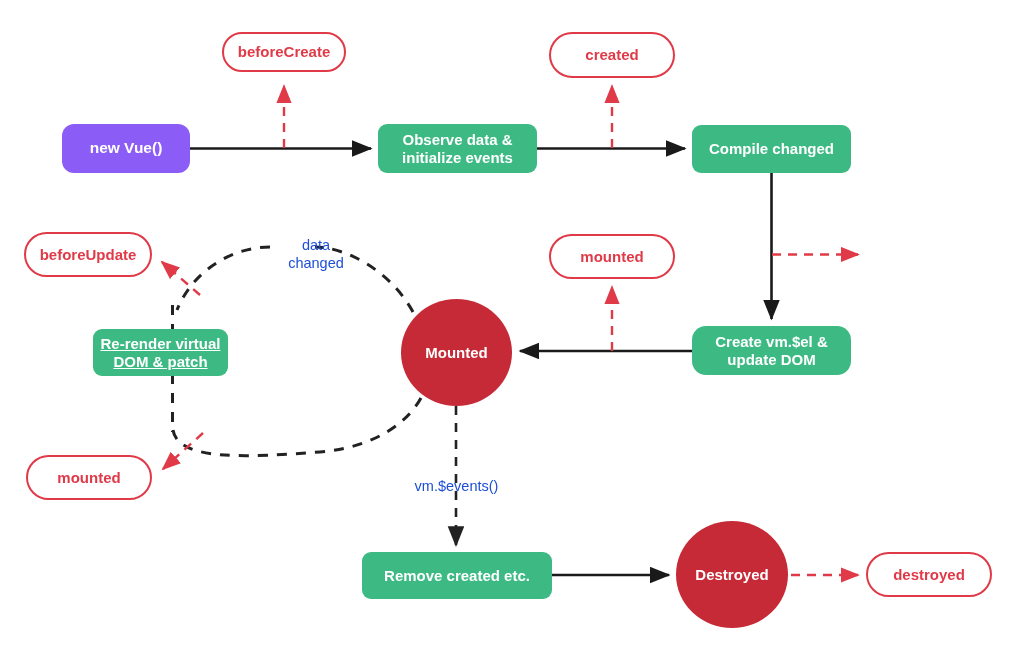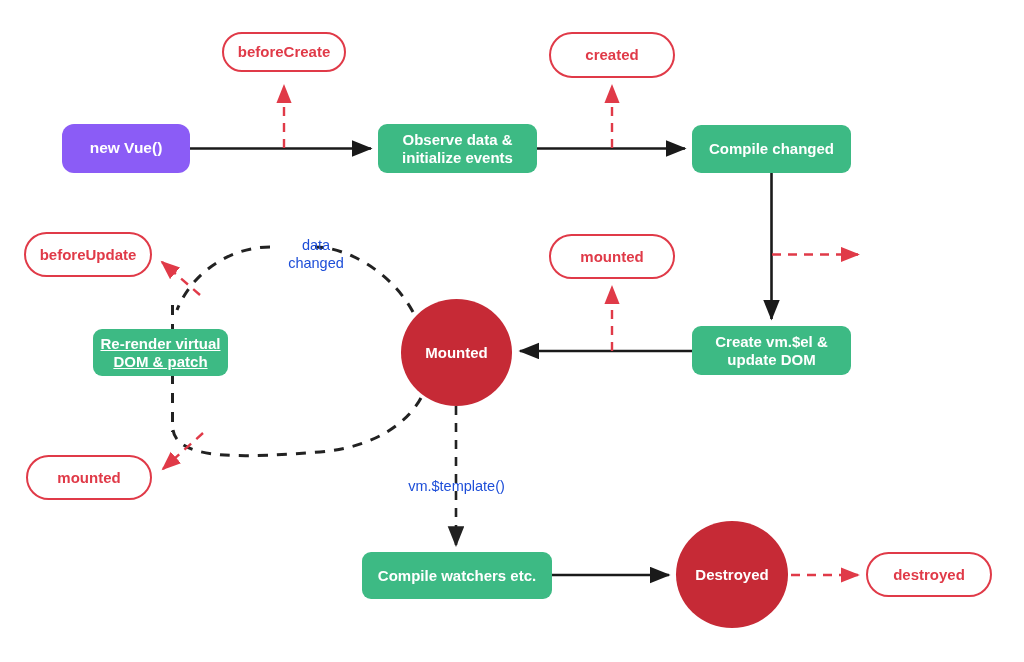--- a/index.html
+++ b/index.html
@@ -146,32 +146,32 @@
 
   <div class="node node-green" style="left:378px; top:124px; width:159px; height:49px;">
     <span class="node-label">Observe data &amp;
 initialize events</span>
   </div>
 
   <div class="node node-green" style="left:692px; top:125px; width:159px; height:48px;">
     <span class="node-label">Compile changed</span>
   </div>
 
-  <div class="node node-green" style="left:692px; top:326px; width:159px; height:49px;">
+  <div class="node node-green" style="left:692px; top:326px; width:159px; height:49px;border-radius:14px;">
     <span class="node-label">Create vm.$el &amp;
 update DOM</span>
   </div>
 
   <div class="node node-green" style="left:93px; top:329px; width:135px; height:47px;text-decoration:underline;">
     <span class="node-label">Re-render virtual
 DOM &amp; patch</span>
   </div>
 
   <div class="node node-green" style="left:362px; top:552px; width:190px; height:47px;">
-    <span class="node-label">Compile watchers etc.</span>
+    <span class="node-label">Remove created etc.</span>
   </div>
 
   <div class="node node-circle" style="left:401px; top:299px; width:111px; height:107px;">
     <span class="node-label">Mounted</span>
   </div>
 
   <div class="node node-circle" style="left:676px; top:521px; width:112px; height:107px;">
     <span class="node-label">Destroyed</span>
   </div>
 
@@ -196,15 +196,15 @@
     <span class="node-label">mounted</span>
   </div>
 
   <div class="node node-pill" style="left:866px; top:552px; width:126px; height:45px;">
     <span class="node-label">destroyed</span>
   </div>
 
   <div class="edge-label" style="left:272px; top:237px; width:88px;">data
 changed</div>
 
-  <div class="edge-label" style="left:399px; top:478px; width:115px;">vm.$template()</div>
+  <div class="edge-label" style="left:399px; top:478px; width:115px;">vm.$events()</div>
 
 </div>
 
 </body></html>

